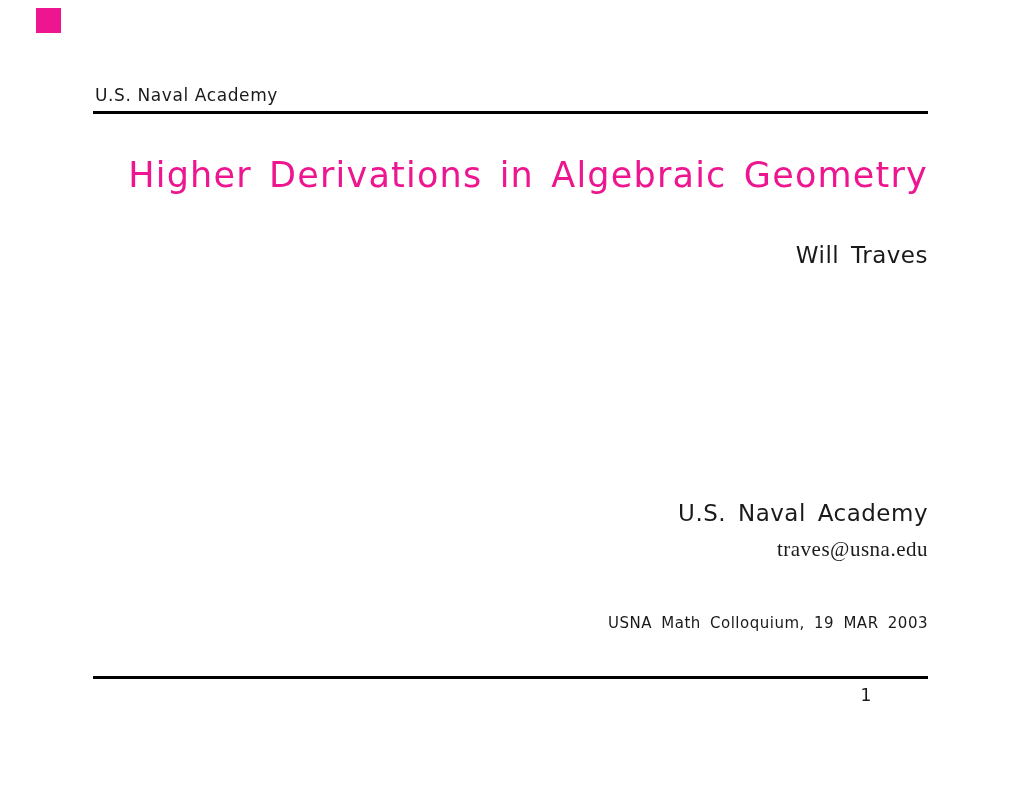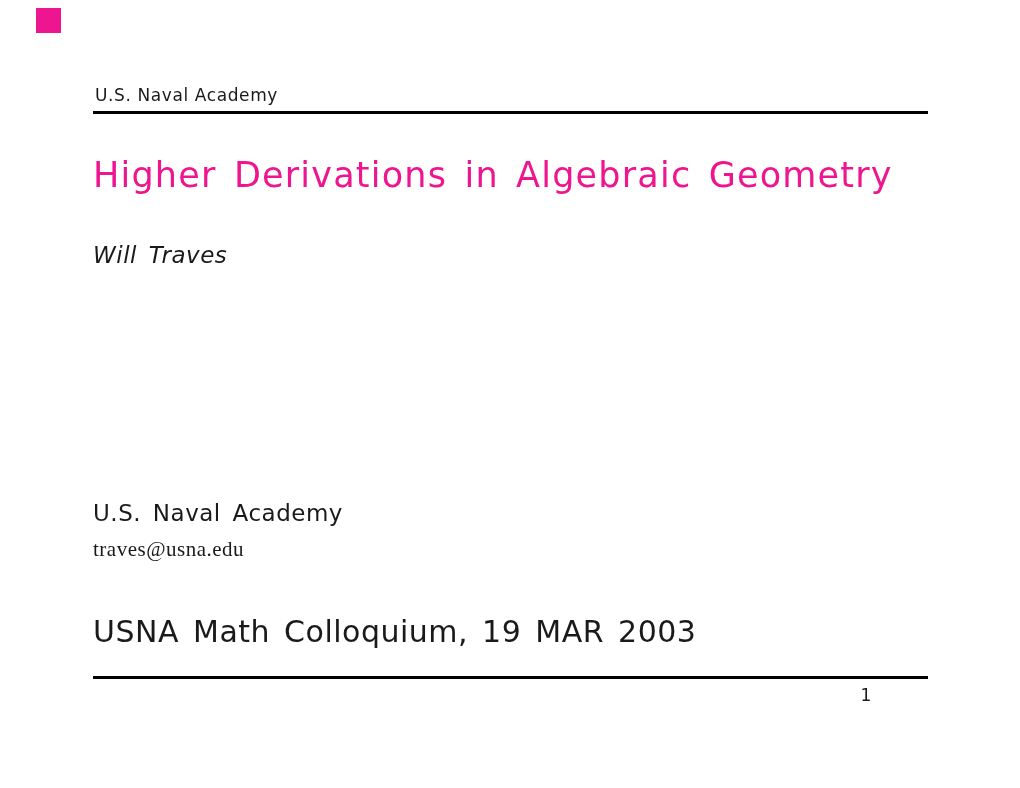--- a/index.html
+++ b/index.html
@@ -40,52 +40,51 @@
     width: 835px;
     height: 3px;
     background: var(--rule, #000000);
   }
   .rule-top { top: 111px; }
   .rule-bottom { top: 676px; }
   .content {
     position: absolute;
     left: 93px;
     width: 835px;
-    text-align: left;
+    text-align: right;
   }
   .title {
     top: 155px;
     font-size: 35px;
     letter-spacing: 1.2px;
     word-spacing: 5px;
     color: var(--accent, #ed1690);
     white-space: nowrap;
   }
   .author {
     top: 242px;
     font-size: 23px;
     letter-spacing: 0.5px;
     word-spacing: 4px;
-    font-style: italic;
   }
   .institution {
     top: 500px;
     font-size: 23px;
     letter-spacing: 0.5px;
     word-spacing: 4px;
   }
   .email {
     top: 537px;
     font-family: Liberation Serif, serif;
     font-size: 21px;
     letter-spacing: 0.5px;
   }
   .venue {
     top: 614px;
-    font-size: 30px;
+    font-size: 15px;
     letter-spacing: 0.5px;
     word-spacing: 4px;
     white-space: nowrap;
   }
   .page-number {
     position: absolute;
     left: 846px;
     top: 685px;
     width: 40px;
     text-align: center;

